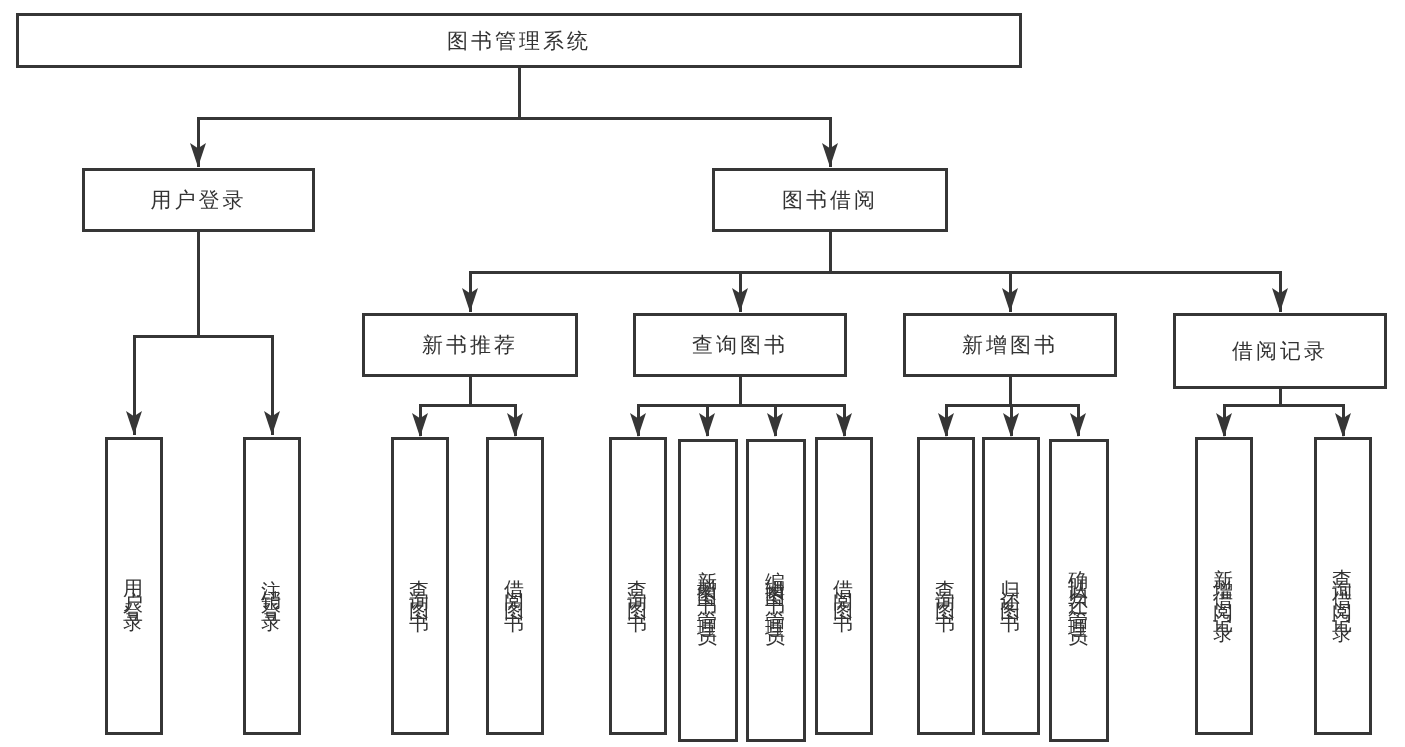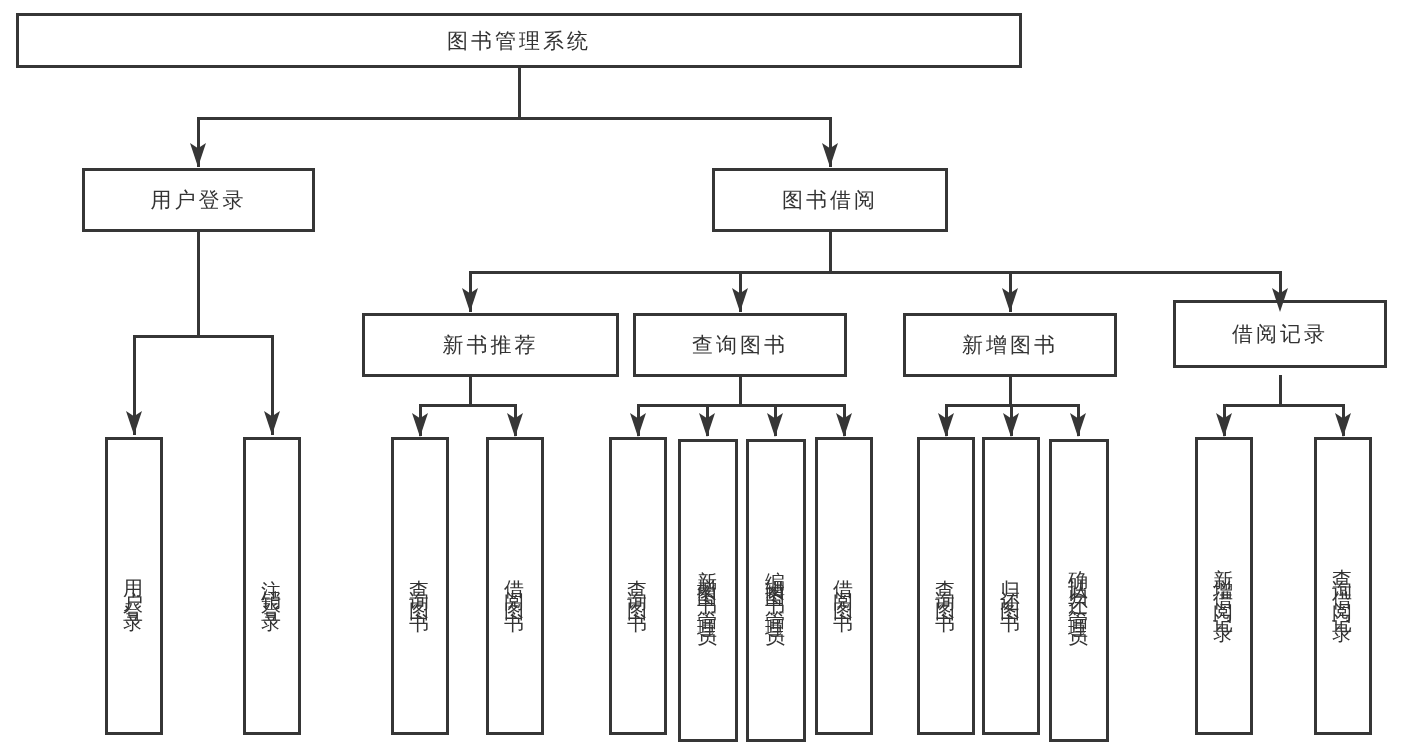--- a/index.html
+++ b/index.html
@@ -63,30 +63,30 @@
   <div class="lh" style="left:469px;top:271px;width:813px"></div>
   <div class="lv" style="left:469px;top:271px;height:41px"></div>
   <div class="lv" style="left:739px;top:271px;height:41px"></div>
   <div class="lv" style="left:1009px;top:271px;height:41px"></div>
   <div class="lv" style="left:1279px;top:271px;height:41px"></div>
   <div class="arrow" style="left:462px;top:288px"></div>
   <div class="arrow" style="left:732px;top:288px"></div>
   <div class="arrow" style="left:1002px;top:288px"></div>
   <div class="arrow" style="left:1272px;top:288px"></div>
 
-  <div class="box h" style="left:362px;top:313px;width:257px;height:64px">
+  <div class="box h" style="left:362px;top:313px;width:216px;height:64px">
     <span>新书推荐</span>
   </div>
   <div class="box h" style="left:633px;top:313px;width:214px;height:64px">
     <span>查询图书</span>
   </div>
   <div class="box h" style="left:903px;top:313px;width:214px;height:64px">
     <span>新增图书</span>
   </div>
-  <div class="box h" style="left:1173px;top:300px;width:214px;height:68px">
+  <div class="box h" style="left:1173px;top:313px;width:214px;height:76px">
     <span>借阅记录</span>
   </div>
 
   <div class="lv" style="left:469px;top:375px;height:31px"></div>
   <div class="lv" style="left:739px;top:375px;height:31px"></div>
   <div class="lv" style="left:1009px;top:375px;height:31px"></div>
   <div class="lv" style="left:1279px;top:375px;height:31px"></div>
 
   <div class="lh" style="left:419px;top:404px;width:98px"></div>
   <div class="lh" style="left:637px;top:404px;width:209px"></div>

